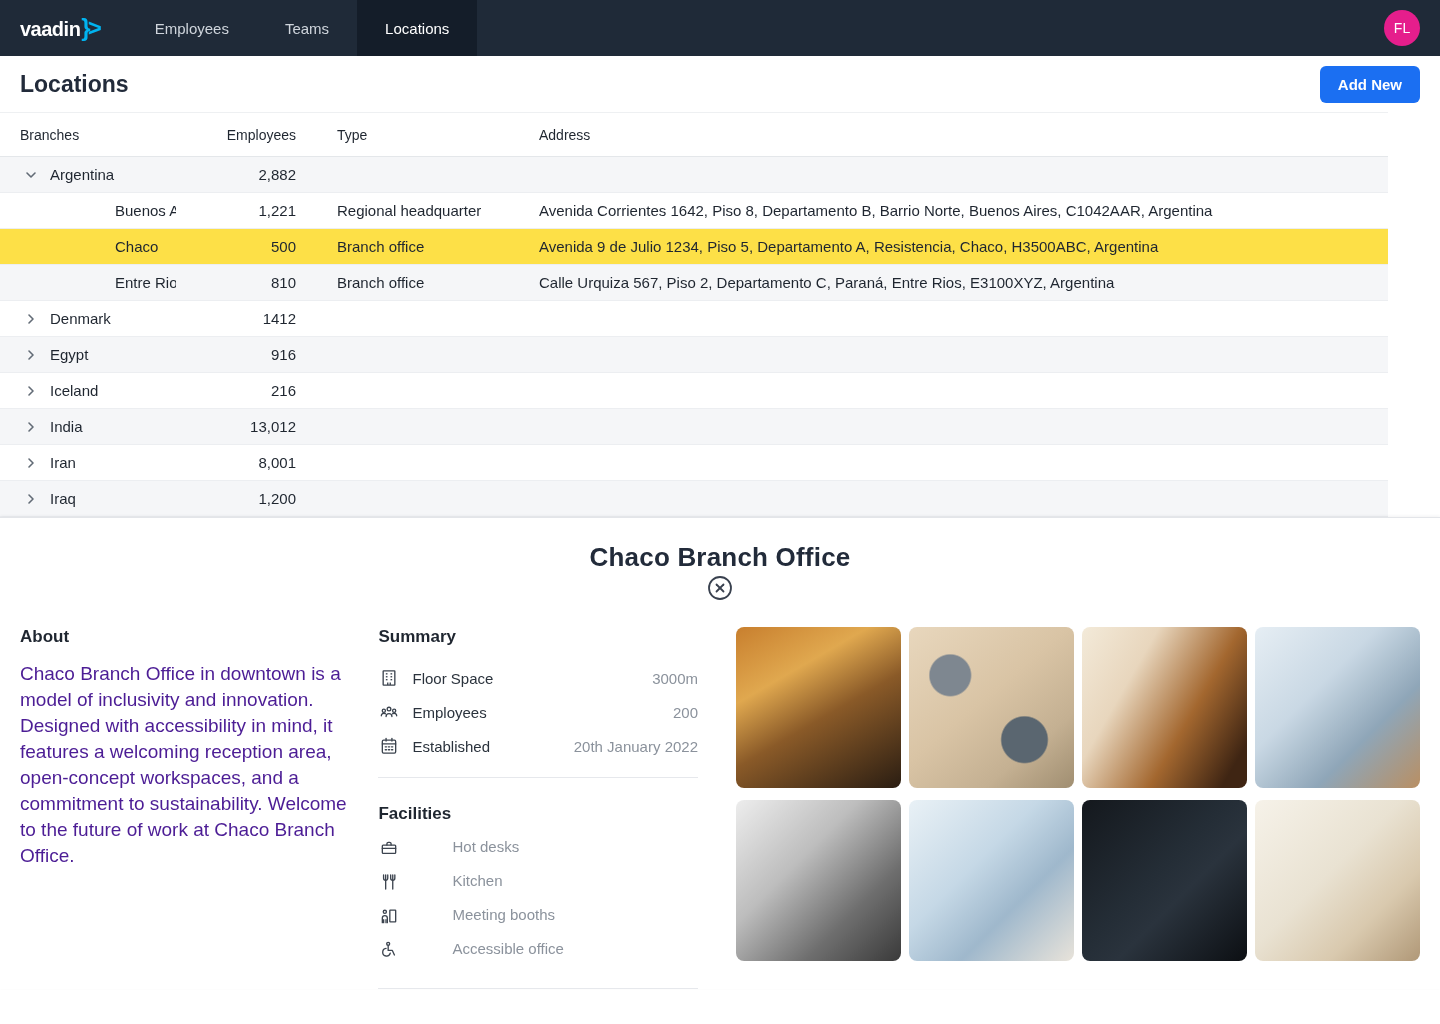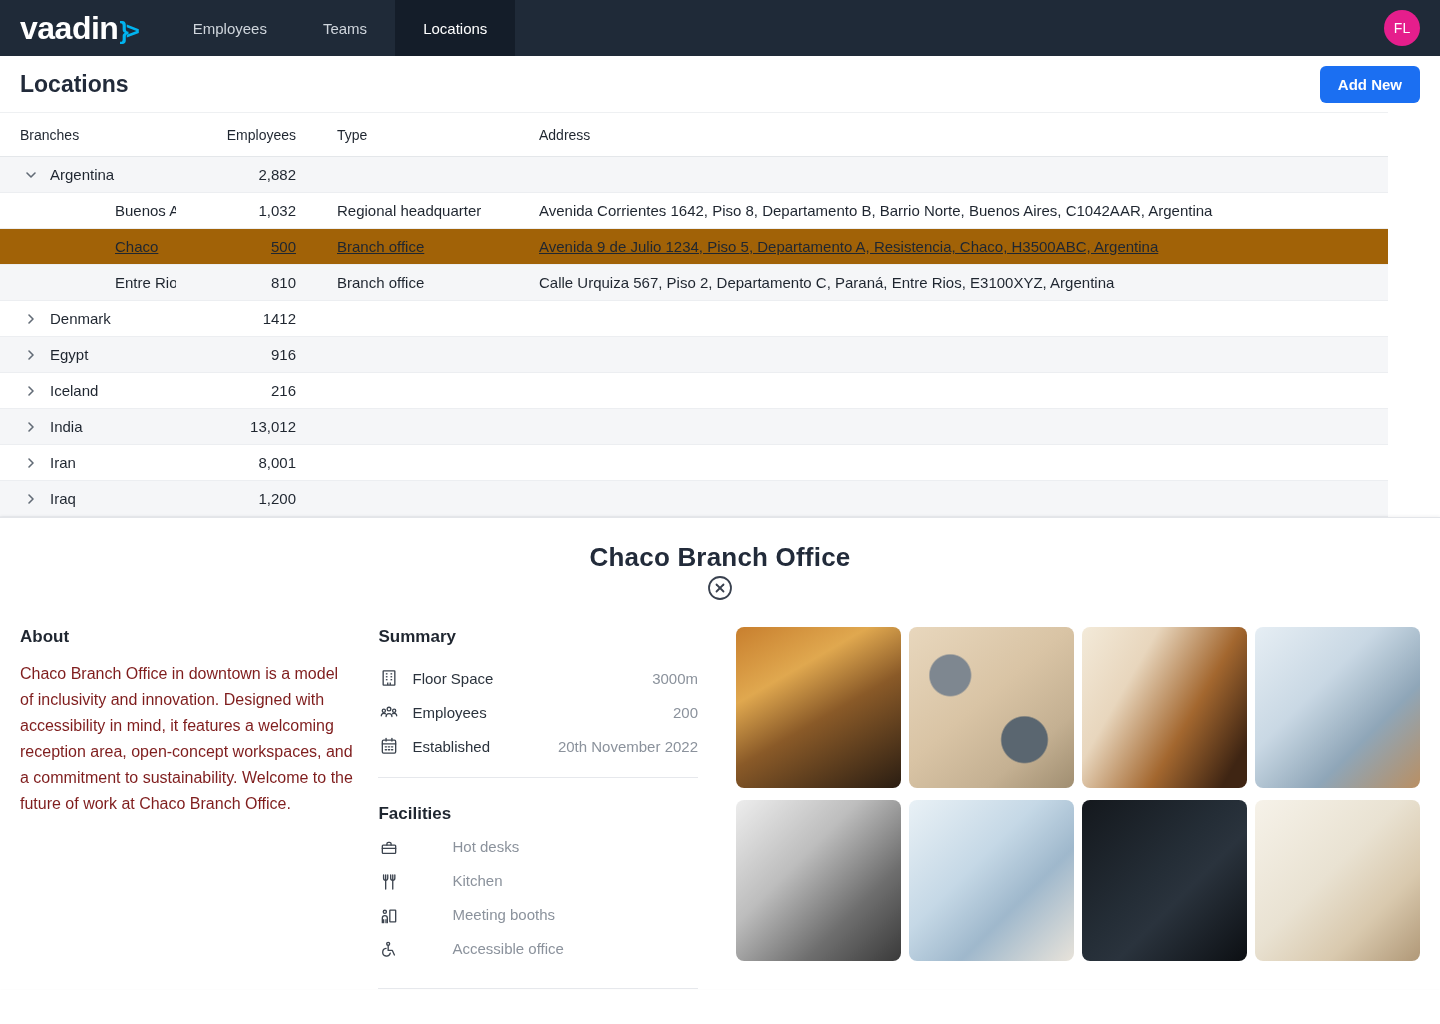--- a/index.html
+++ b/index.html
@@ -1,21 +1,21 @@
 <!DOCTYPE html>
 <html><head>
 <meta charset="utf-8">
 <style>
   * { margin:0; padding:0; box-sizing:border-box; }
   html,body { width:1440px; height:1024px; background:#fff; font-family:"Liberation Sans", sans-serif; color:#1f2630; }
 
   
   .navbar { height:56px; background:#1f2a38; display:flex; align-items:center; }
   .logo { display:flex; align-items:baseline; padding:0 28px 0 20px; cursor:pointer; }
-  .logo .word { color:#fff; font-size:32px; font-weight:700; letter-spacing:-0.5px; }
+  .logo .word { color:#fff; font-size:20px; font-weight:700; letter-spacing:-0.5px; }
   .logo .mark { color:#00b4f0; font-size:24px; font-weight:700; margin-left:1px; letter-spacing:-3px; }
   .nav-items { display:flex; height:56px; }
   .nav-item { height:56px; display:flex; align-items:center; padding:0 28px; color:#cfd5dc; font-size:15px; cursor:pointer; }
   .nav-item.active { background:#141d29; color:#fff; }
   .nav-spacer { flex:1; }
   .avatar { width:36px; height:36px; border-radius:50%; background:#e51e8c; color:#fff; display:flex; align-items:center; justify-content:center; font-size:14px; font-weight:500; margin-right:20px; cursor:pointer; }
 
   
   .page-header { height:56px; display:flex; align-items:center; justify-content:space-between; padding:0 20px; }
   .page-title { font-size:23px; font-weight:700; color:#222b3a; }
@@ -24,34 +24,34 @@
   
   .grid-table { width:1388px; border-top:1px solid #eef0f2; }
   .t-row { display:grid; grid-template-columns:176px 120px 202px 1fr; align-items:center; height:36px; border-bottom:1px solid #eceef1; font-size:15px; }
   .t-head { height:44px; border-bottom:1px solid #e4e7ea; font-size:14px; font-weight:500; color:#1f2630; }
   .c-branches { padding-left:20px; display:flex; align-items:center; gap:8px; overflow:hidden; white-space:nowrap; }
   .c-branches.child { padding-left:115px; }
   .c-emp { text-align:right; padding-right:0; }
   .c-type { padding-left:41px; white-space:nowrap; overflow:hidden; }
   .c-addr { padding-left:41px; white-space:nowrap; overflow:hidden; }
   .t-row.stripe { background:#f5f6f8; }
-  .t-row.selected { background:#a16207;text-decoration:underline; }
+  .t-row.selected { background:#fde047; }
   .chev { width:22px; height:22px; display:flex; align-items:center; justify-content:center; color:#626b76; flex-shrink:0; cursor:pointer; }
   .chev svg { display:block; }
 
   
   .detail { border-top:1px solid #e3e5e9; box-shadow:0 -1px 3px rgba(30,40,55,0.06); position:relative; padding:0 20px; }
   .detail-header { display:flex; align-items:center; justify-content:space-between; padding-top:24px;flex-direction:column; }
   .detail-title { font-size:26px; font-weight:700; color:#222b3a; letter-spacing:0.2px; }
   .close-btn { width:30px; height:30px; border:none; background:transparent; color:#39414f; cursor:pointer; padding:0; }
   .detail-body { display:flex; align-items:flex-start; margin-top:24px; }
   .col-about { width:335px; }
   .col-mid { width:320px; margin-left:24px; }
   .section-h { font-size:17px; font-weight:700; color:#1f2630; margin-bottom:14px; }
-  .about-text { font-size:16px; line-height:26px; color:#7f1d1d; }
+  .about-text { font-size:19px; line-height:26px; color:#4c1d95; }
   .info-row { display:flex; align-items:center; height:34px; }
   .info-icon { width:22px; display:flex; align-items:center; justify-content:center; color:#3c444f; flex-shrink:0; }
   .info-label { margin-left:12px; font-size:15px; color:#2b333d; font-weight:500; }
   .info-value { margin-left:auto; font-size:15px; color:#8b929c; }
   .divider { border:none; border-top:1px solid #e6e8ec; margin:14px 0 0 0; }
   .col-mid .facilities { margin-top:26px; }
   .fac-row { display:flex; align-items:flex-start; height:34px;gap:40px; }
   .fac-label { margin-left:12px; font-size:15px; color:#8b929c; }
 
   
@@ -107,21 +107,21 @@
     </div>
     <div class="c-emp">2,882</div>
     <div class="c-type"></div>
     <div class="c-addr"></div>
   </div>
 
   <div class="t-row">
     <div class="c-branches child">
         <span>Buenos Aires</span>
       </div>
-    <div class="c-emp">1,032</div>
+    <div class="c-emp">1,221</div>
     <div class="c-type">Regional headquarter</div>
     <div class="c-addr">Avenida Corrientes 1642, Piso 8, Departamento B, Barrio Norte, Buenos Aires, C1042AAR, Argentina</div>
   </div>
 
   <div class="t-row selected">
     <div class="c-branches child">
         <span>Chaco</span>
       </div>
     <div class="c-emp">500</div>
     <div class="c-type">Branch office</div>
@@ -288,21 +288,21 @@
                 <line x1="15.5" y1="3" x2="15.5" y2="6"></line>
               <line x1="7.5" y1="13" x2="9" y2="13"></line>
                 <line x1="11.2" y1="13" x2="12.8" y2="13"></line>
                 <line x1="15" y1="13" x2="16.5" y2="13"></line>
               <line x1="7.5" y1="16.5" x2="9" y2="16.5"></line>
                 <line x1="11.2" y1="16.5" x2="12.8" y2="16.5"></line>
                 <line x1="15" y1="16.5" x2="16.5" y2="16.5"></line>
             </svg>
           </span>
           <span class="info-label">Established</span>
-          <span class="info-value">20th November 2022</span>
+          <span class="info-value">20th January 2022</span>
         </div>
 
         <hr class="divider">
       </div>
 
       <div class="facilities">
         <h3 class="section-h">Facilities</h3>
 
         <div class="fac-row">
           <span class="info-icon">

